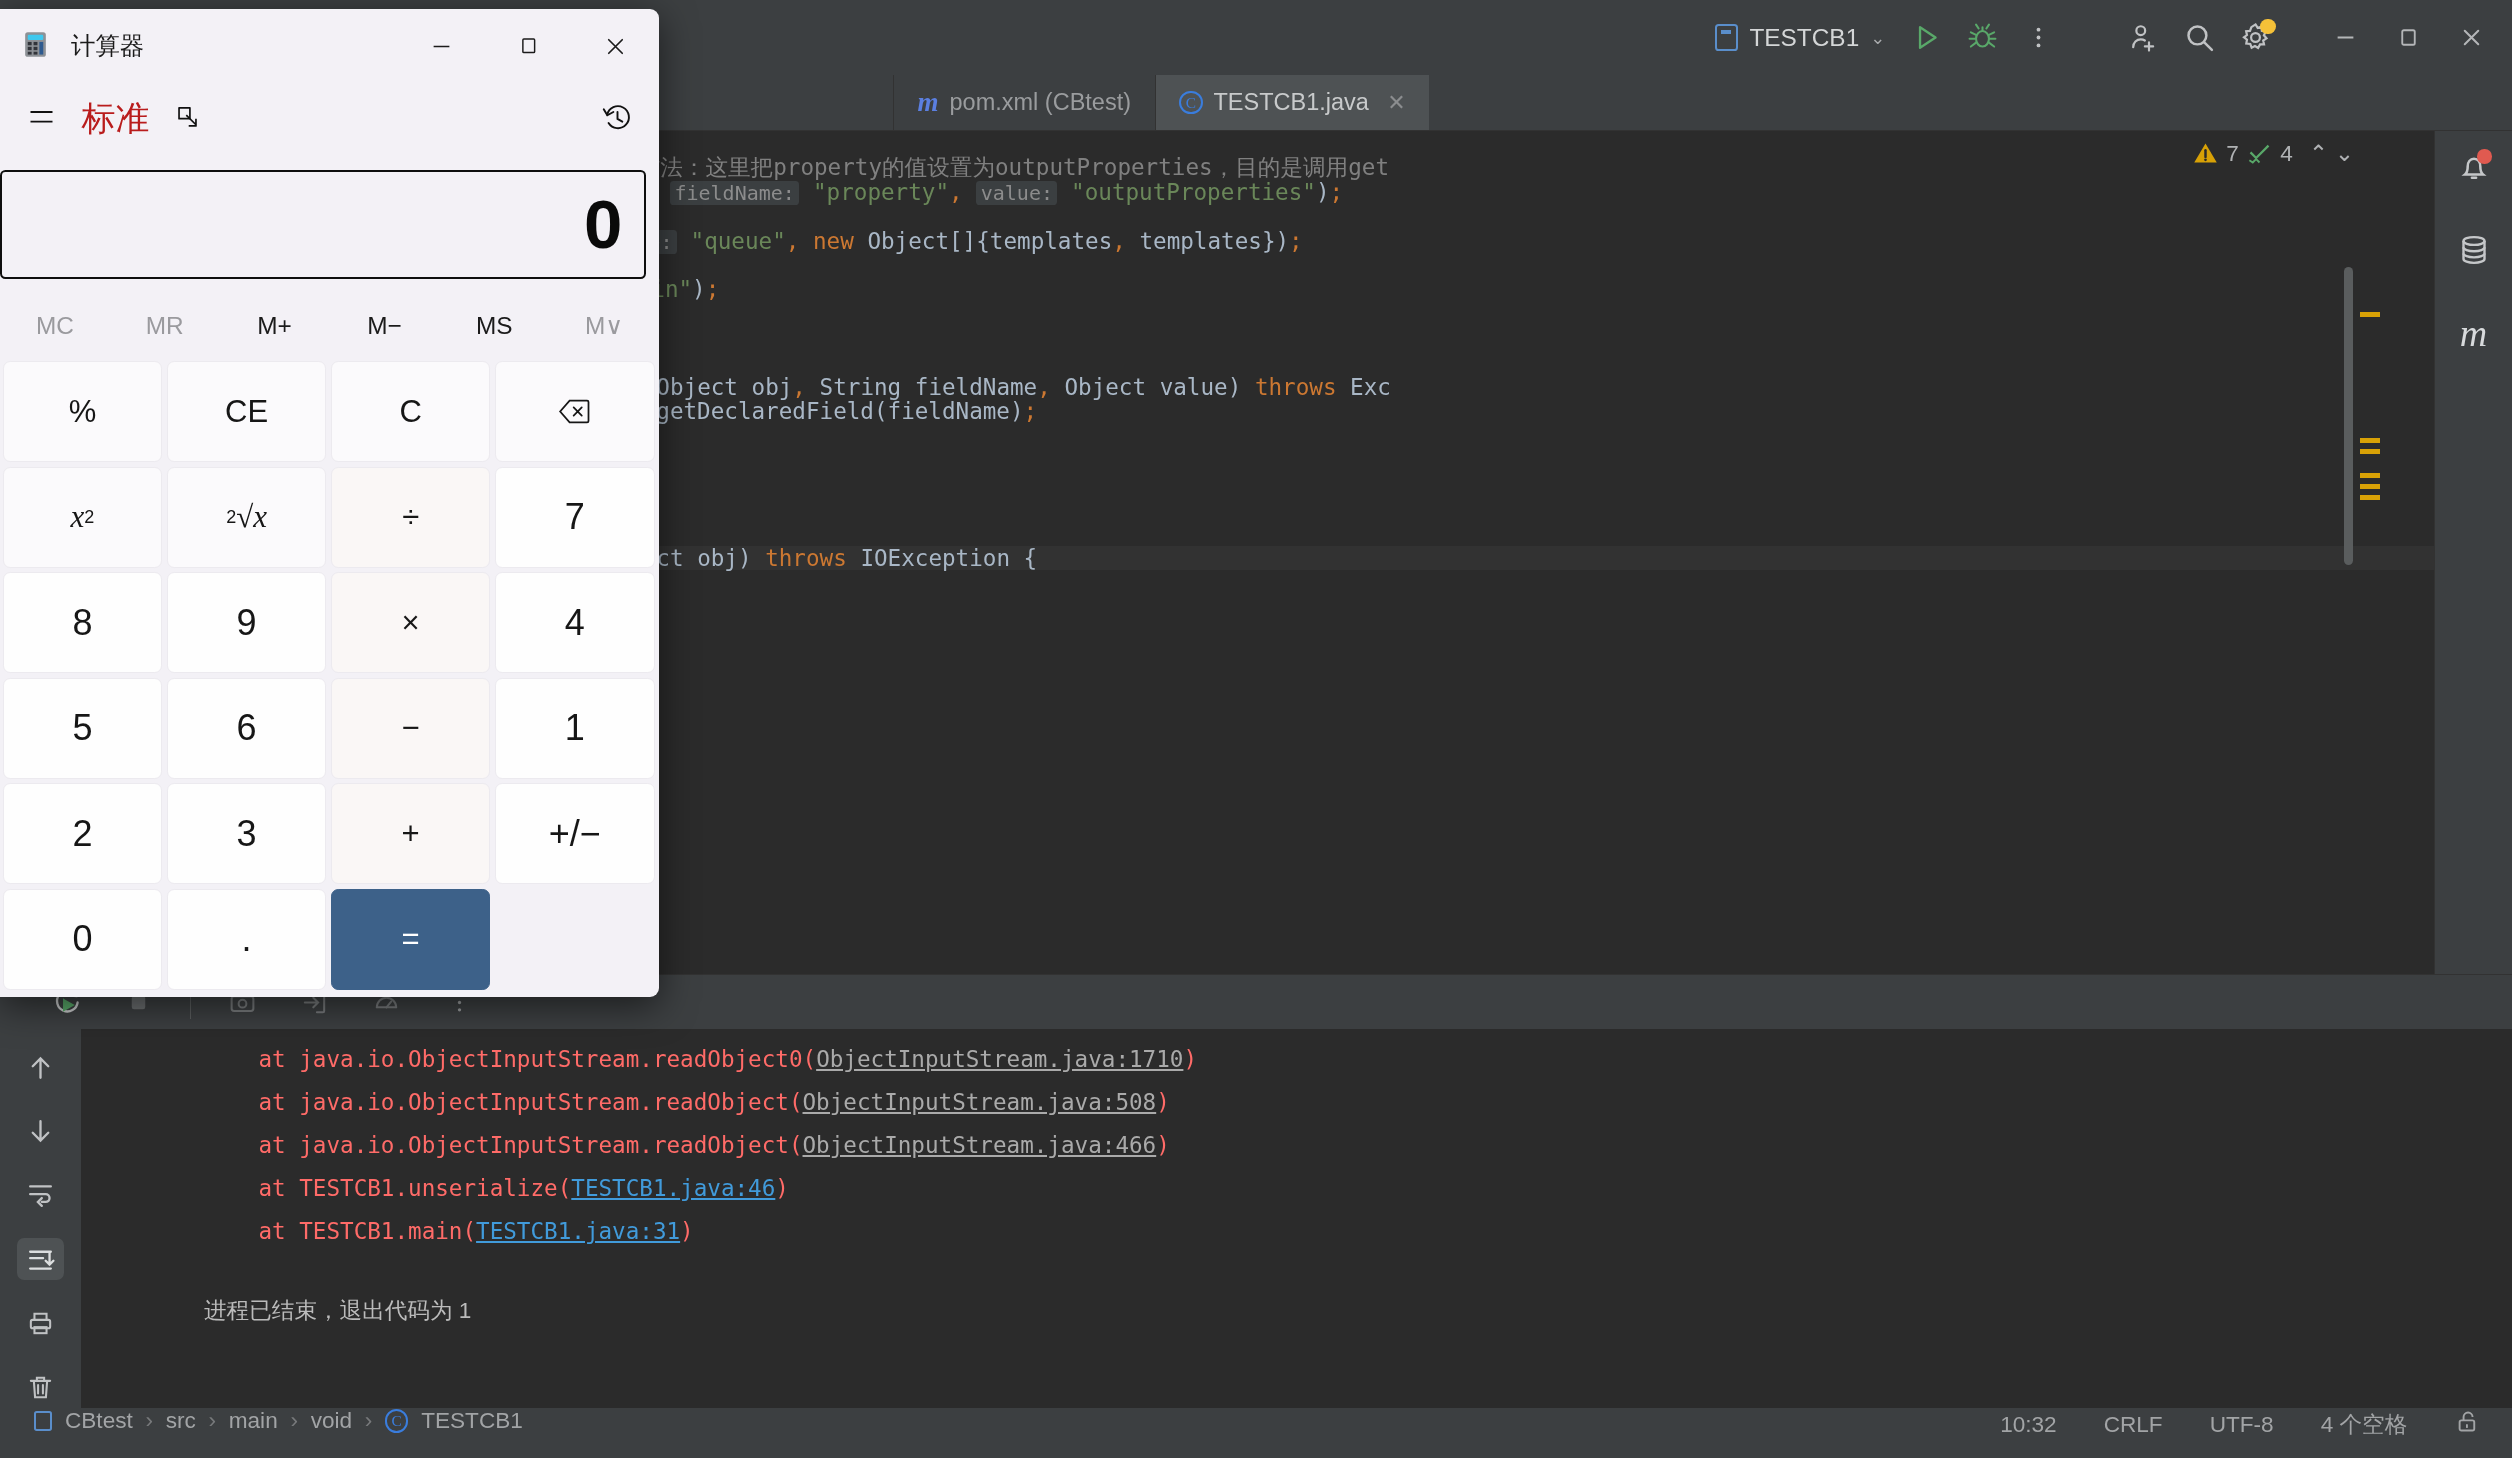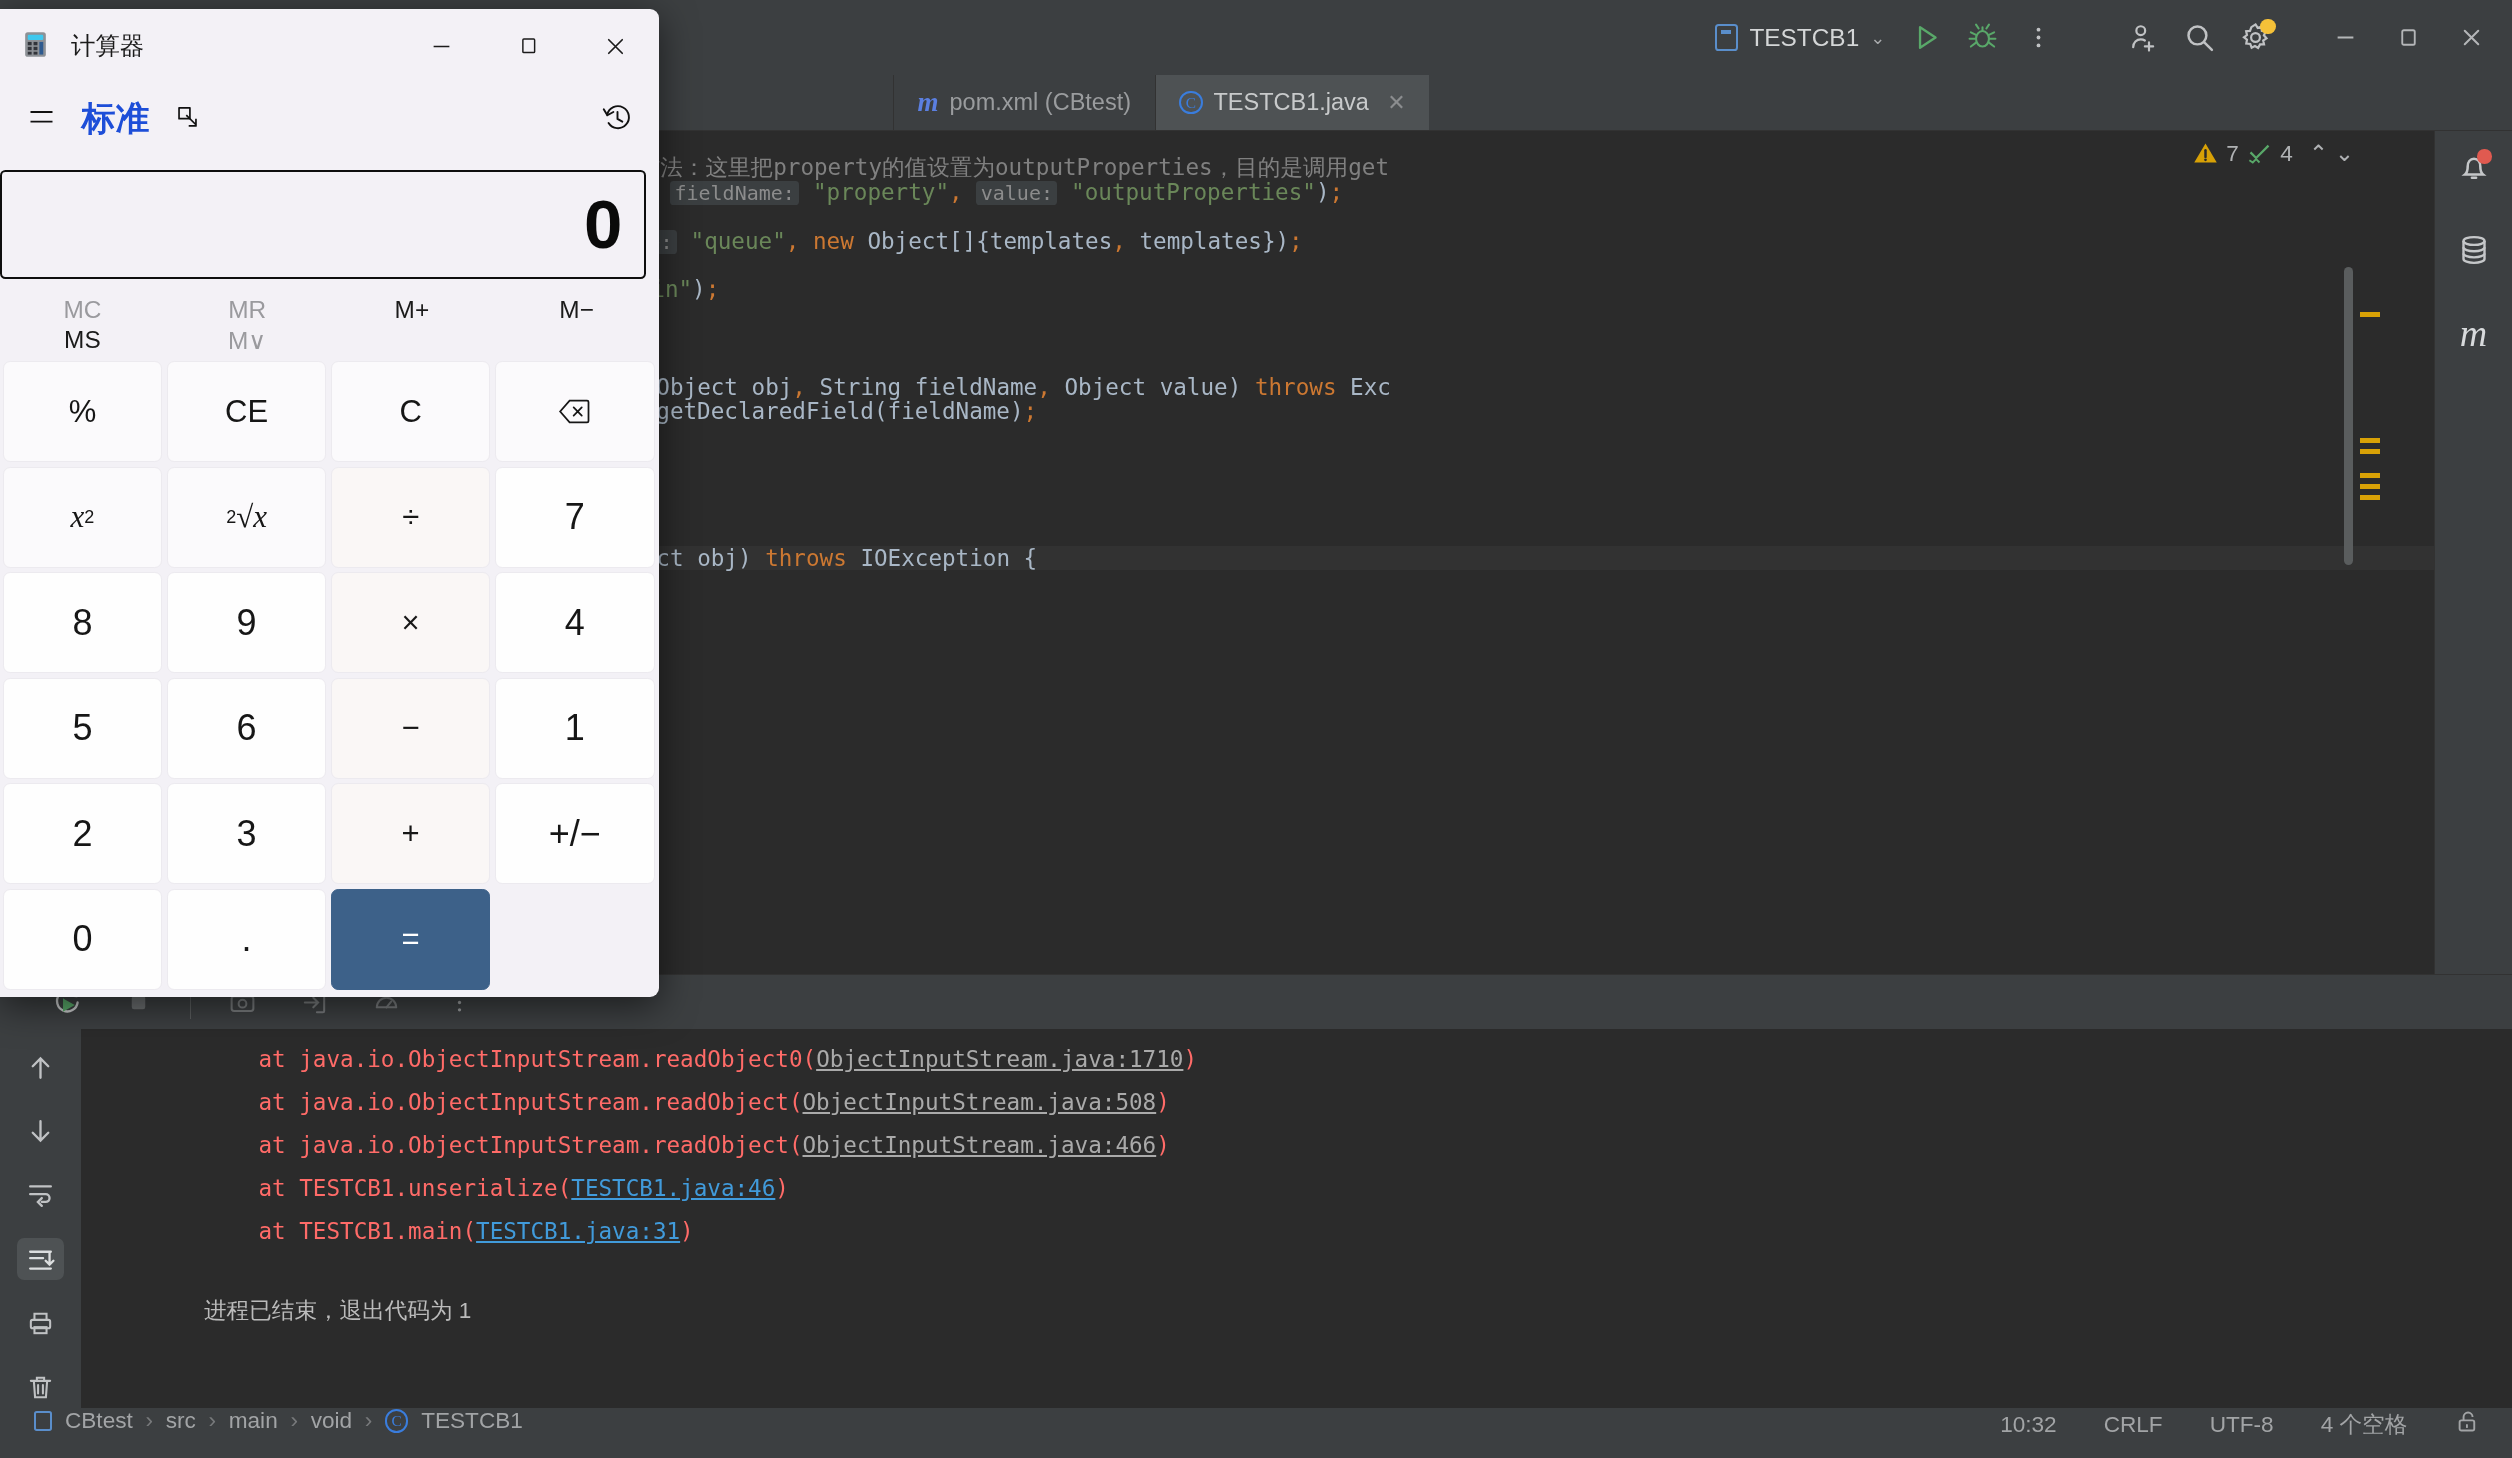--- a/index.html
+++ b/index.html
@@ -200,34 +200,34 @@
   .calc-title .tt { font-size: 24.4px; color: #1b1b1b; }
   .calc-wbtns { margin-left: auto; display: flex; height: 74px; }
   .calc-wbtn {
     width: 87px; height: 74px; display: flex; align-items: center;
     justify-content: center; color: #1b1b1b;
   }
   .calc-modebar {
     height: 71px; flex: 0 0 71px; display: flex; align-items: center;
     padding: 0 25px; gap: 23.5px;
   }
-  .calc-modebar .mode { font-size: 34px; color: #1d4ed8; font-weight: 700; }
+  .calc-modebar .mode { font-size: 34px; color: #b91c1c; font-weight: 400; }
   .calc-hist { margin-left: auto; }
   .calc-display {
     flex: 0 0 109px;
     margin: 16.3px 12.7px 0 0;
     border: 2.7px solid #0e0e0e;
     border-radius: 5.4px;
     background: #f3f1f6;
     display: flex; align-items: center; justify-content: flex-end;
     padding-right: 22px;
   }
   .calc-display .val { font-size: 69px; color: #0a0a0a; font-weight: 600; }
   .mem-row {
-    flex: 0 0 60px; display: grid; grid-template-columns: repeat(4, 1fr);
+    flex: 0 0 60px; display: grid; grid-template-columns: repeat(6, 1fr);
     align-items: center; margin-top: 16.3px;
   }
   .mem-btn { text-align: center; font-size: 24.4px; color: #9a9a9e; }
   .mem-btn.on { color: #1b1b1b; }
   .pad {
     flex: 1 1 auto; display: grid;
     grid-template-columns: repeat(4, 1fr);
     grid-template-rows: repeat(6, 1fr);
     gap: 4.5px; padding: 5.4px 4.5px 7.2px 2.7px;
   }

